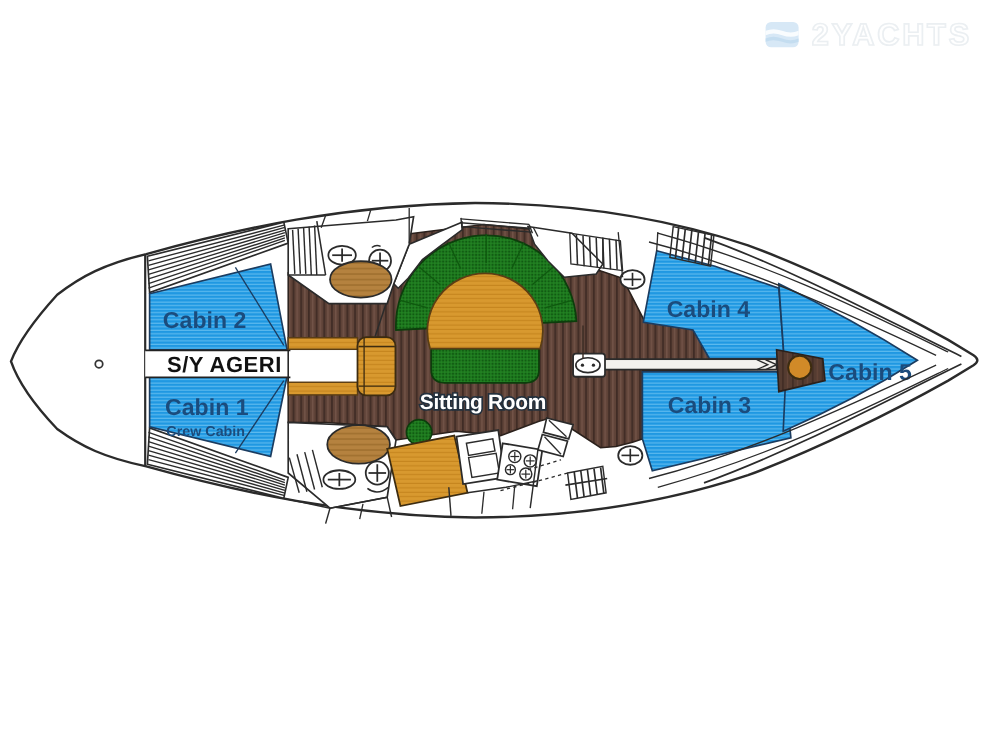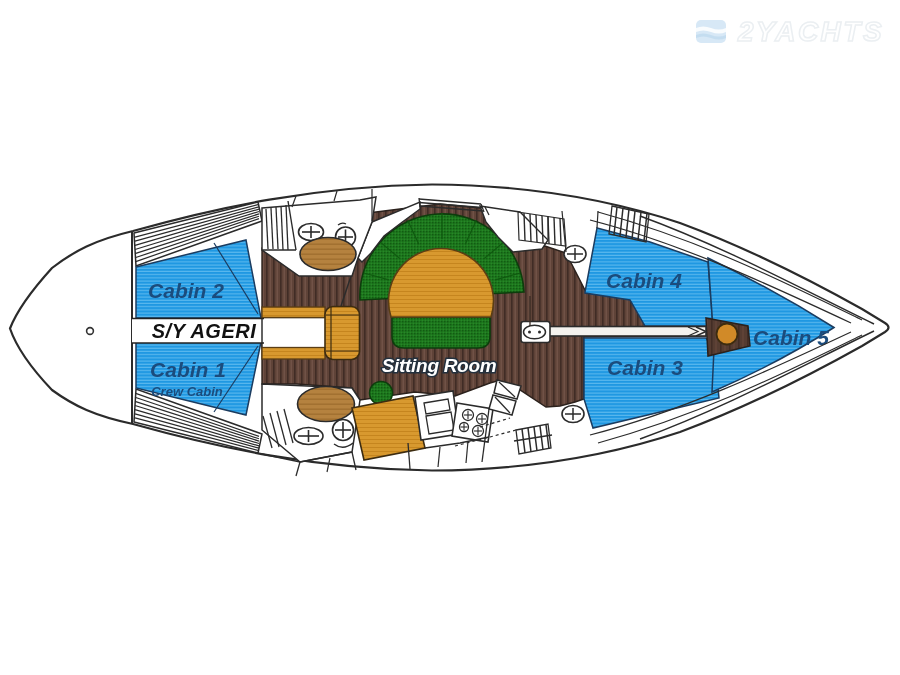--- a/index.html
+++ b/index.html
@@ -1,17 +1,17 @@
 <!DOCTYPE html>
 <html><head>
 <meta charset="utf-8">
 <style>
 html,body{margin:0;padding:0;background:#ffffff;}
 .page{width:900px;height:675px;position:relative;overflow:hidden;background:#fff;
-font-family:"Liberation Sans", sans-serif;font-style:italic;}
+font-family:"Liberation Sans", sans-serif;}
 svg{position:absolute;left:0;top:0;}
 </style>
 </head>
 <body>
 <div class="page">
 <svg width="900" height="675" viewBox="0 0 900 675">
 <defs>
 <pattern id="bluestripes" width="4" height="3.2" patternUnits="userSpaceOnUse">
   <rect width="4" height="3.2" fill="#1f98e2"></rect>
   <rect y="2.1" width="4" height="1.1" fill="#5cb9ee"></rect>

